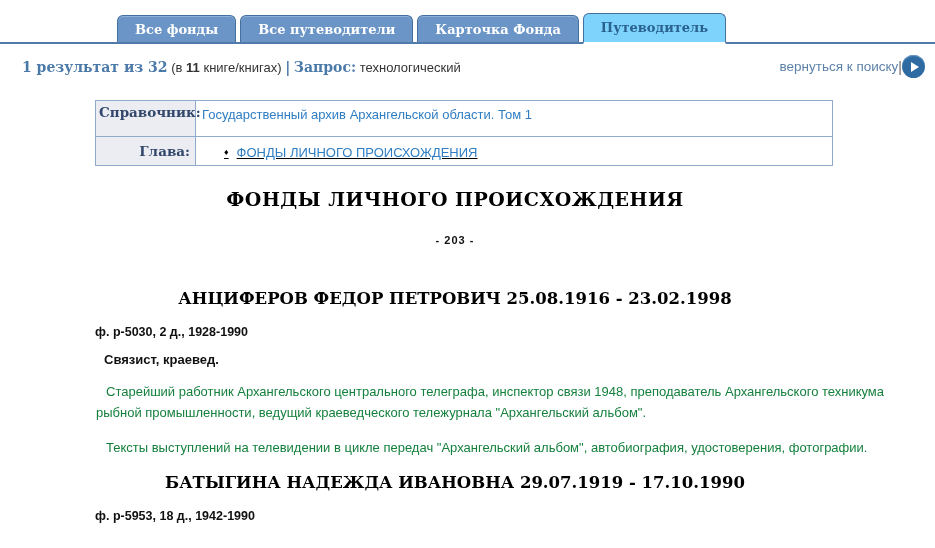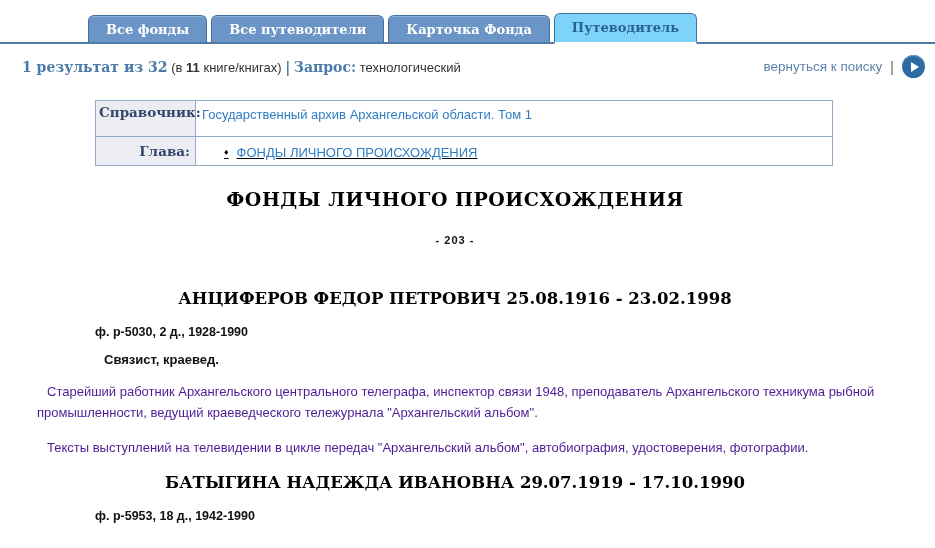--- a/index.html
+++ b/index.html
@@ -4,21 +4,21 @@
 <style>
   html,body{margin:0;padding:0;}
   body{
     width:935px;height:548px;overflow:hidden;background:#ffffff;
     font-family:"Liberation Sans",sans-serif;position:relative;
   }
   
   .tabbar{
     display:flex;align-items:flex-end;height:44px;
     border-bottom:2px solid #4f7aa9;box-sizing:border-box;
-    padding-left:88px;
+    padding-left:117px;
   }
   .tab{
     background:#6b95c6;border:1px solid #44709f;border-bottom:none;
     border-radius:6px 6px 0 0;color:#ffffff;
     font-family:"DejaVu Serif","Liberation Serif",serif;font-weight:bold;font-size:13px;
     padding:6px 17px 5px 17px;margin-right:4px;cursor:pointer;white-space:nowrap;
     box-shadow:inset 0 1px 0 #8db1d8;
   }
   .tab.active{
     background:#7dd3fc;color:#29618f;border:1px solid #44709f;border-bottom:2px solid #ffffff;
@@ -28,21 +28,21 @@
   .resultbar{
     display:flex;justify-content:space-between;align-items:center;
     padding:11px 8px 10px 22px;
   }
   .res-left{font-size:13px;color:#333;}
   .res-blue{
     color:#4b79a8;font-weight:bold;font-size:14px;
     font-family:"DejaVu Serif","Liberation Serif",serif;
   }
   .res-plain{color:#333;font-size:13px;}
-  .res-right{display:flex;align-items:center;gap:8px;padding-right:2px;}
+  .res-right{display:flex;align-items:center;gap:0;padding-right:2px;}
   .back-link{color:#5d82aa;font-size:13.5px;text-decoration:none;cursor:pointer;}
   .back-divider{color:#666;font-size:14px;}
   .next-btn{
     width:23px;height:23px;border-radius:50%;background:#2e6ba3;
     display:inline-flex;align-items:center;justify-content:center;cursor:pointer;
     box-shadow:inset 0 1px 1px #6e9ec9;
   }
   .tri{
     width:0;height:0;border-top:5px solid transparent;border-bottom:5px solid transparent;
     border-left:8px solid #ffffff;margin-left:2px;
@@ -75,21 +75,21 @@
     color:#111;letter-spacing:1px;
   }
   .doc h2{
     text-align:center;font-family:"DejaVu Serif","Liberation Serif",serif;
     font-size:16.5px;font-weight:bold;margin:43px 0 0 0;color:#000;
   }
   .doc h2.second{margin-top:15px;}
   .fond{font-weight:bold;font-size:12.5px;margin:17px 0 0 95px;color:#111;}
   .occupation{font-weight:bold;font-size:13px;margin:13px 0 0 104px;color:#111;}
   .doc p{
-    font-size:13px;line-height:21px;margin:14px 0 0 37px;text-indent:10px;color:#4c1d95;
+    font-size:13px;line-height:21px;margin:14px 0 0 96px;text-indent:10px;color:#15803d;
   }
 </style>
 </head>
 <body>
 
 <div>
 
   <div class="tabbar">
     <div class="tab">Все фонды</div>
     <div class="tab">Все путеводители</div>

